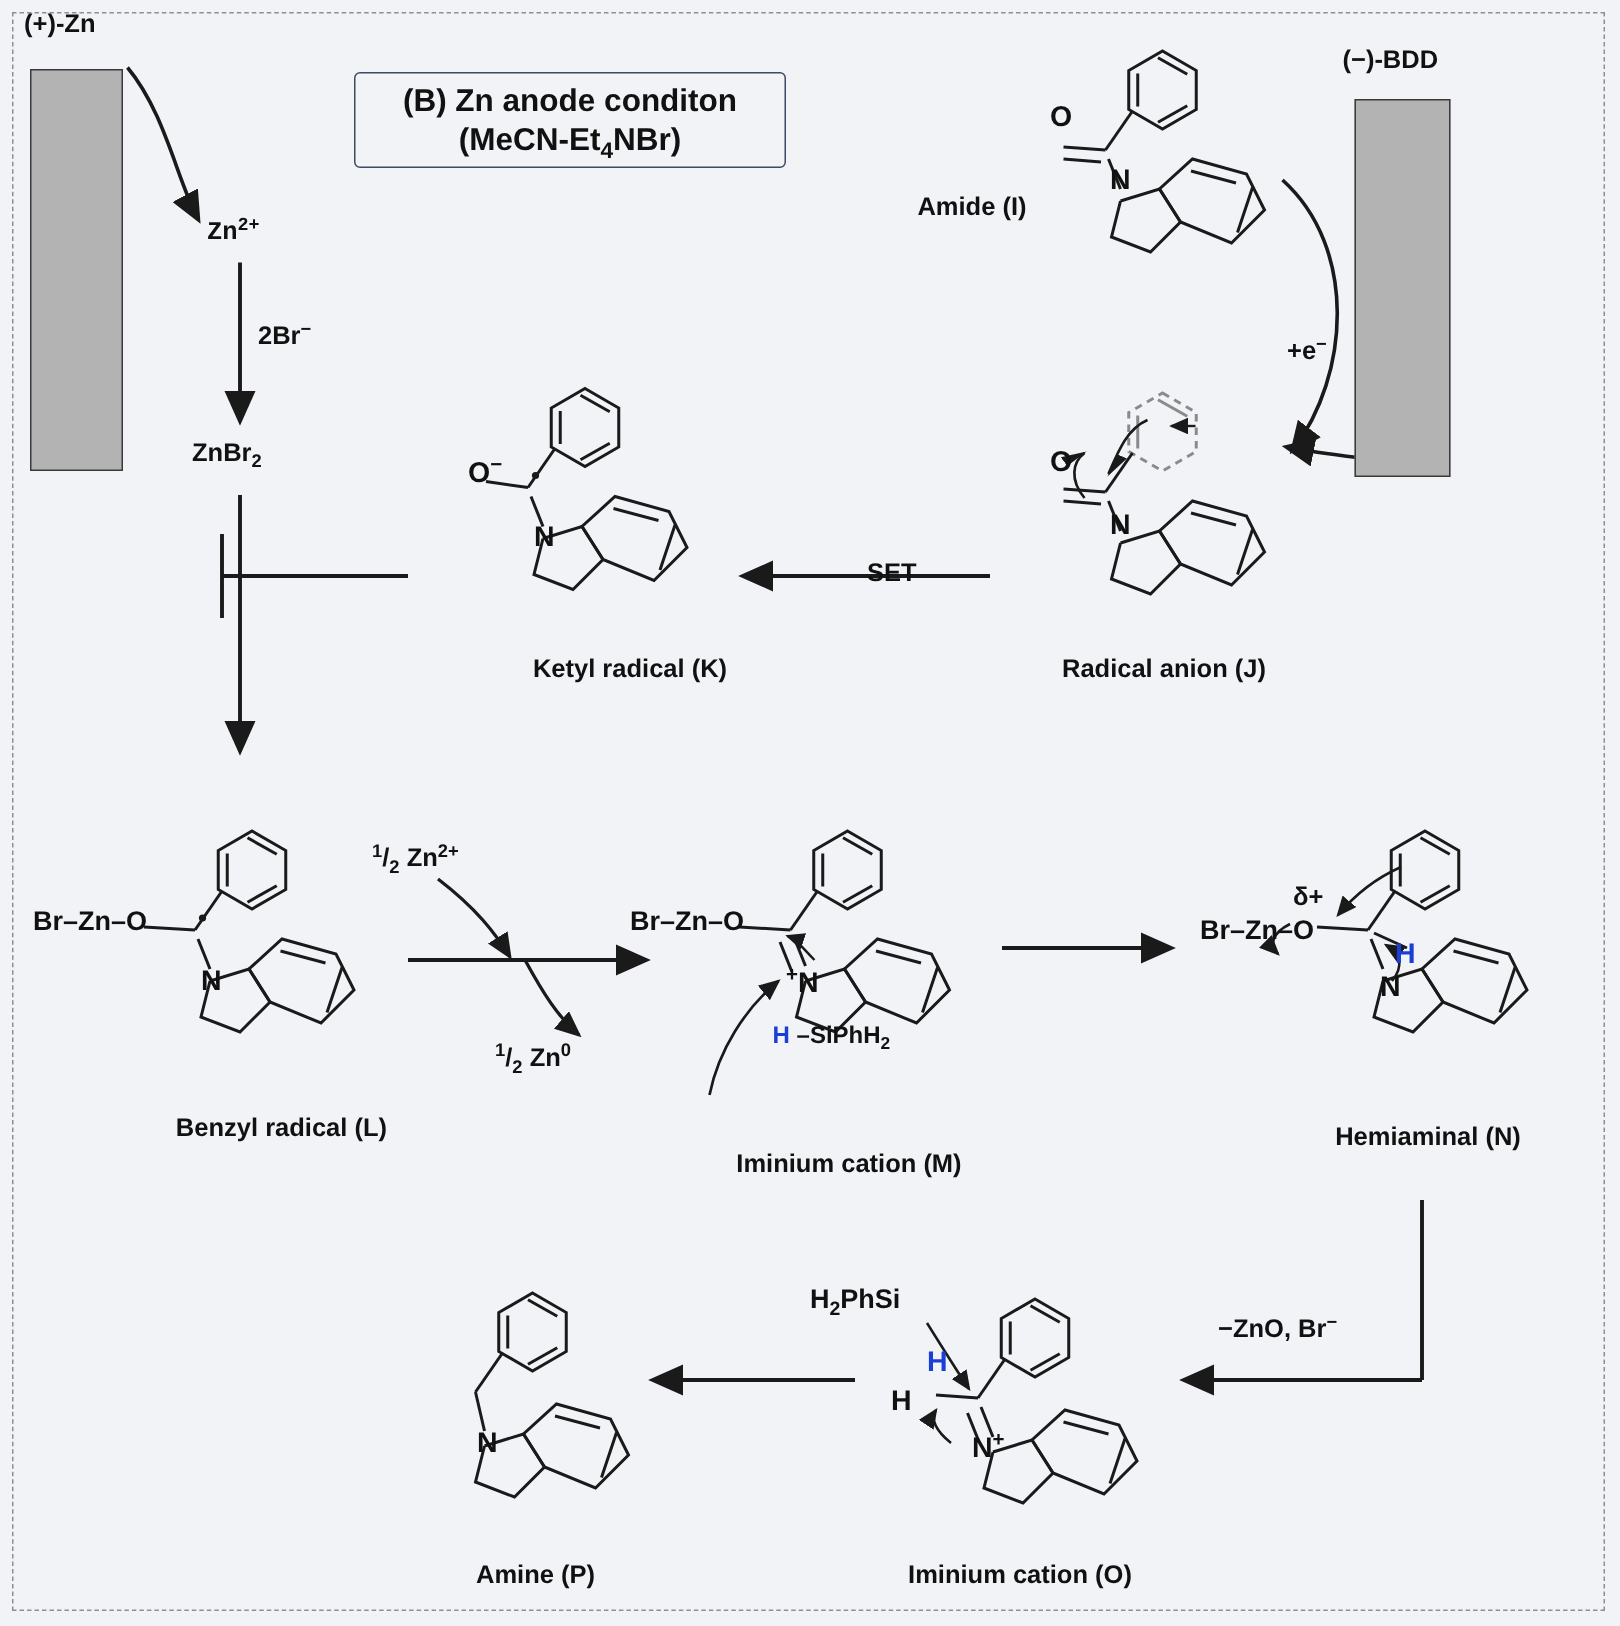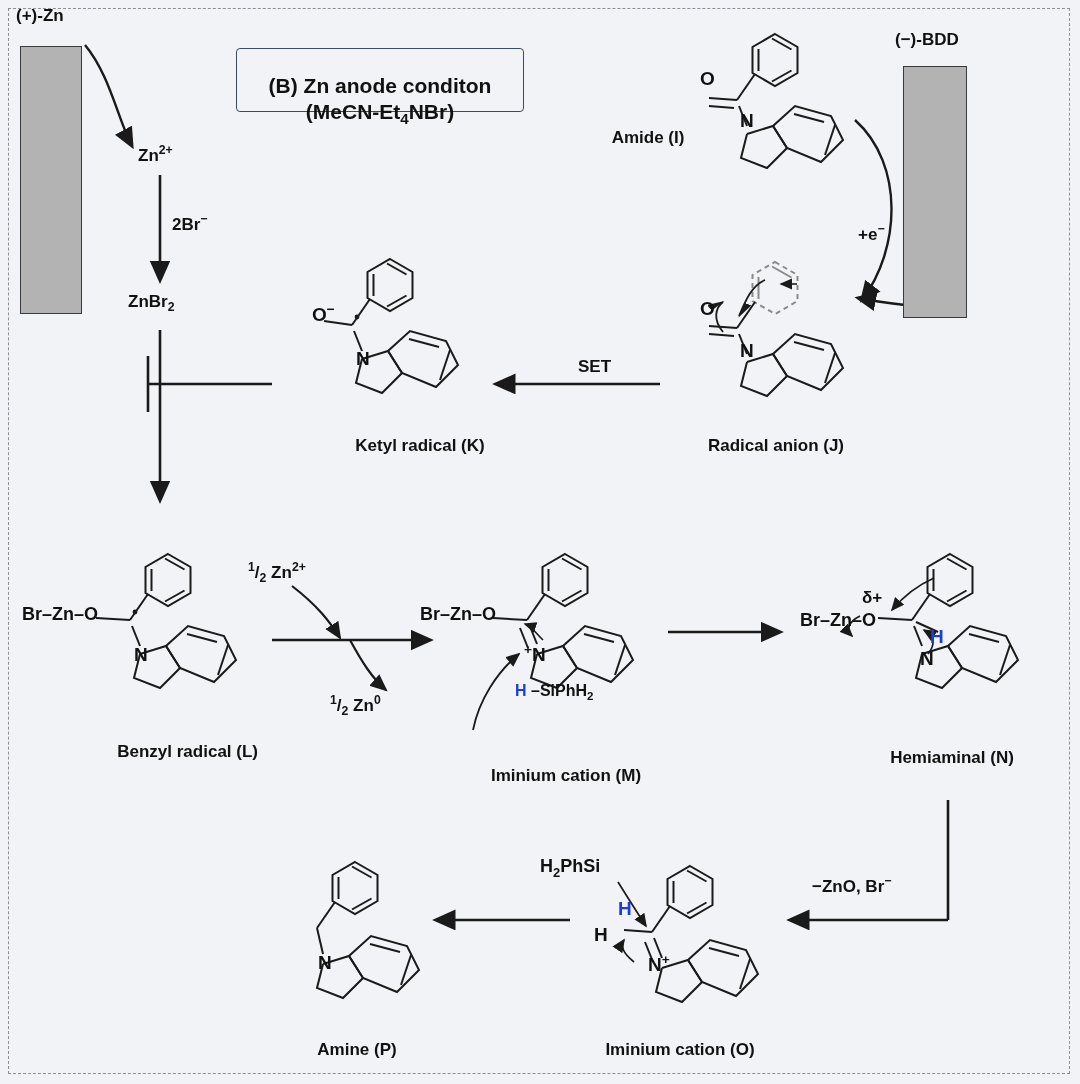--- a/index.html
+++ b/index.html
@@ -15,21 +15,21 @@
     position:absolute;left:8px;top:8px;width:1062px;height:1066px;
     border:1.6px dashed #8b8f96;box-sizing:border-box;
   }
   .lbl{position:absolute;font-weight:bold;white-space:nowrap;}
   .electrode{
     position:absolute;background:#b3b3b3;border:1.4px solid #3a3a3a;
   }
   .boxlabel{
     position:absolute;border:1.5px solid #3b4a63;background:#f1f3f6;
     border-radius:4px;text-align:center;font-weight:bold;line-height:1.25;
-    color:#111;padding:24px 10px;box-sizing:border-box;
+    color:#111;padding:6px 10px;box-sizing:border-box;
   }
   svg{position:absolute;left:0;top:0;width:1080px;height:1084px;overflow:visible;}
   .red{color:#e8281e;}
   .blue{color:#1a3fd6;}
   sub{font-size:0.72em;}
   sup{font-size:0.72em;}
   .center{text-align:center;}
 </style>
 </head>
 <body>
@@ -193,35 +193,35 @@
   <div class="electrode" style="left:903px;top:66px;width:62px;height:250px;"></div>
   <div class="lbl" style="left:895px;top:30px;font-size:17px;">(−)-BDD</div>
 
   <div class="boxlabel" style="left:236px;top:48px;width:288px;height:64px;font-size:21px;">
     <div>(B) Zn anode conditon</div>
     <div>
       <span>(MeCN-Et</span><sub>4</sub><span>NBr)</span>
     </div>
   </div>
 
-  <div class="lbl" style="left:138px;top:143px;font-size:17px;">
+  <div class="lbl" style="left:138px;top:143px;font-size:17px;font-family:Liberation Mono, monospace;">
     <span>Zn</span><sup>2+</sup>
   </div>
   <div class="lbl" style="left:172px;top:212px;font-size:17px;">
     <span>2Br</span><sup>−</sup>
   </div>
   <div class="lbl" style="left:128px;top:292px;font-size:17px;">
     <span>ZnBr</span><sub>2</sub>
   </div>
 
   <div class="lbl" style="left:858px;top:222px;font-size:17px;">
     <span>+e</span><sup>−</sup>
   </div>
 
-  <div class="lbl" style="left:578px;top:357px;font-size:17px;">SET</div>
+  <div class="lbl" style="left:578px;top:372px;font-size:17px;">SET</div>
 
   <div class="lbl" style="left:248px;top:560px;font-size:17px;text-align:center;">
     <sup>1</sup>/<sub>2</sub>
     <span>Zn</span><sup>2+</sup>
   </div>
   <div class="lbl" style="left:330px;top:693px;font-size:17px;">
     <sup>1</sup>/<sub>2</sub>
     <span>Zn</span><sup>0</sup>
   </div>
 

